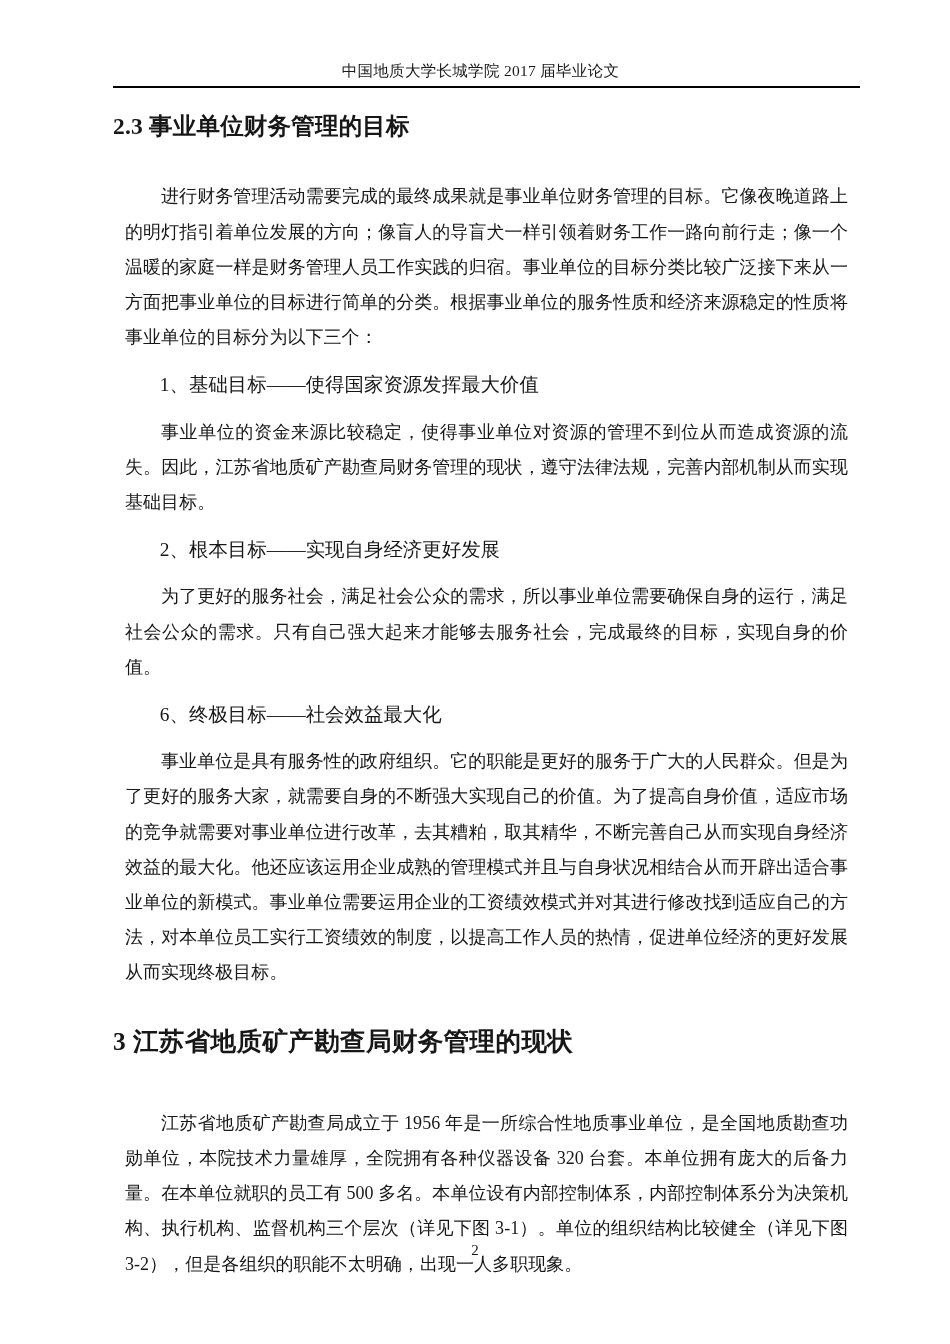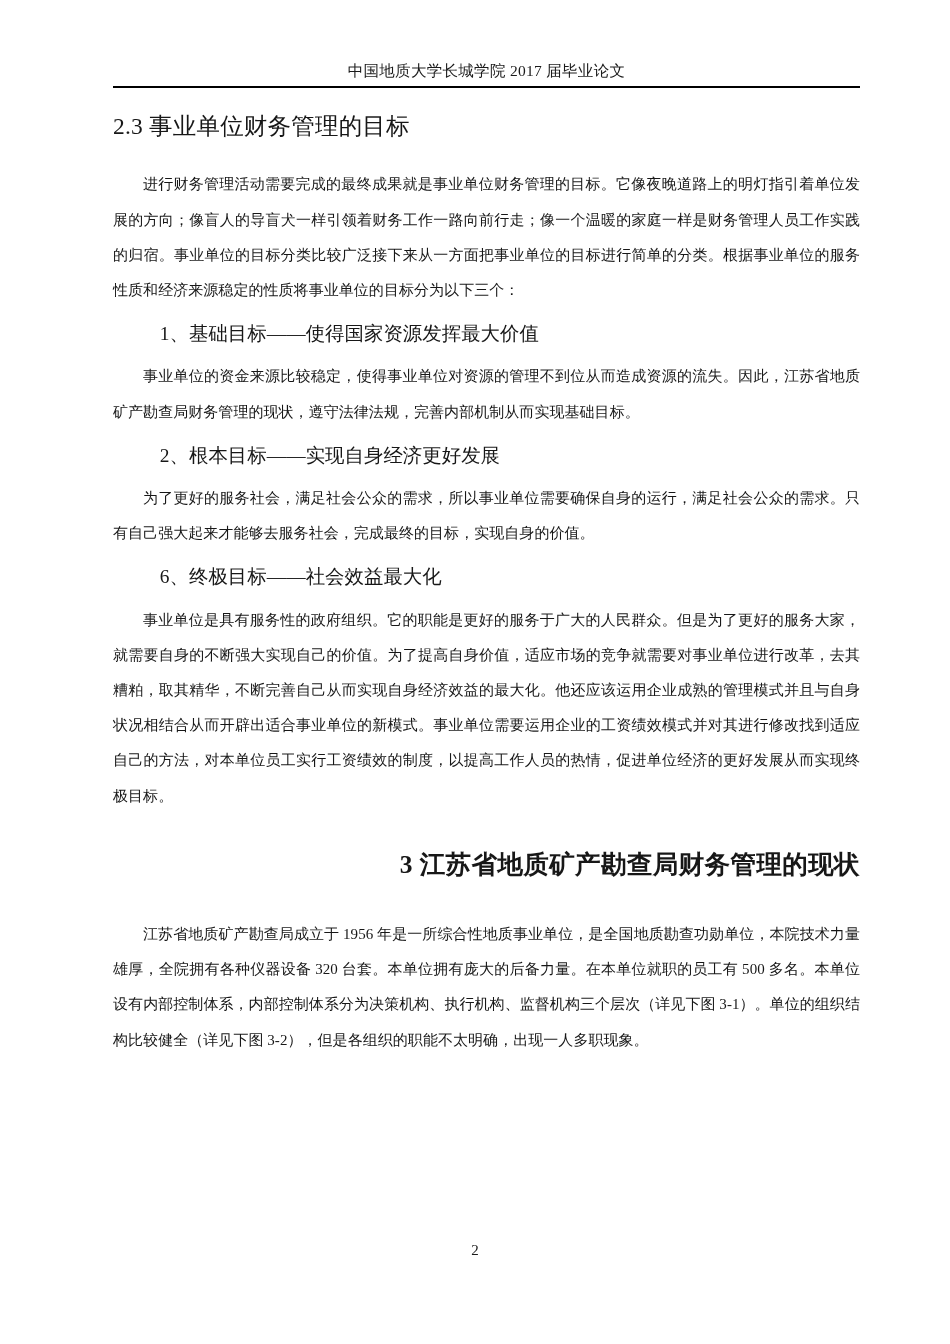--- a/index.html
+++ b/index.html
@@ -17,21 +17,21 @@
     box-sizing: border-box;
     overflow: hidden;
     font-family: "Liberation Serif", "DejaVu Serif", serif;
     color: #171717;
   }
 
   
   .page-header {
     position: absolute;
     top: 62px;
-    left: 113px;
+    left: 107px;
     width: 747px;
     text-align: center;
     font-size: 15.5px;
     line-height: 1.1;
     letter-spacing: 0.3px;
     color: #1a1a1a;
   }
 
   .header-rule {
     position: absolute;
@@ -46,41 +46,41 @@
   .content {
     position: absolute;
     top: 112px;
     left: 113px;
     width: 747px;
   }
 
   
   .h2 {
     font-size: 23.5px;
-    font-weight: normal;
+    font-weight: bold;
     line-height: 1.25;
     margin: 0 0 8px 0;
     letter-spacing: 0.2px;
     text-align: left;
   }
 
   .h1-center {
     font-size: 25.5px;
     font-weight: bold;
     line-height: 1.3;
-    text-align: right;
+    text-align: left;
     margin: 34px 0 10px 0;
     letter-spacing: 0.4px;
   }
 
   
   p.body {
-    font-size: 15px;
+    font-size: 18px;
     line-height: 35.2px;
-    margin: 0;
+    margin: 12px;
     text-align: justify;
     text-justify: inter-character;
     text-indent: 2em;
     letter-spacing: 0.05px;
     word-break: break-all;
   }
 
   
   p.goal {
     font-size: 19.4px;

